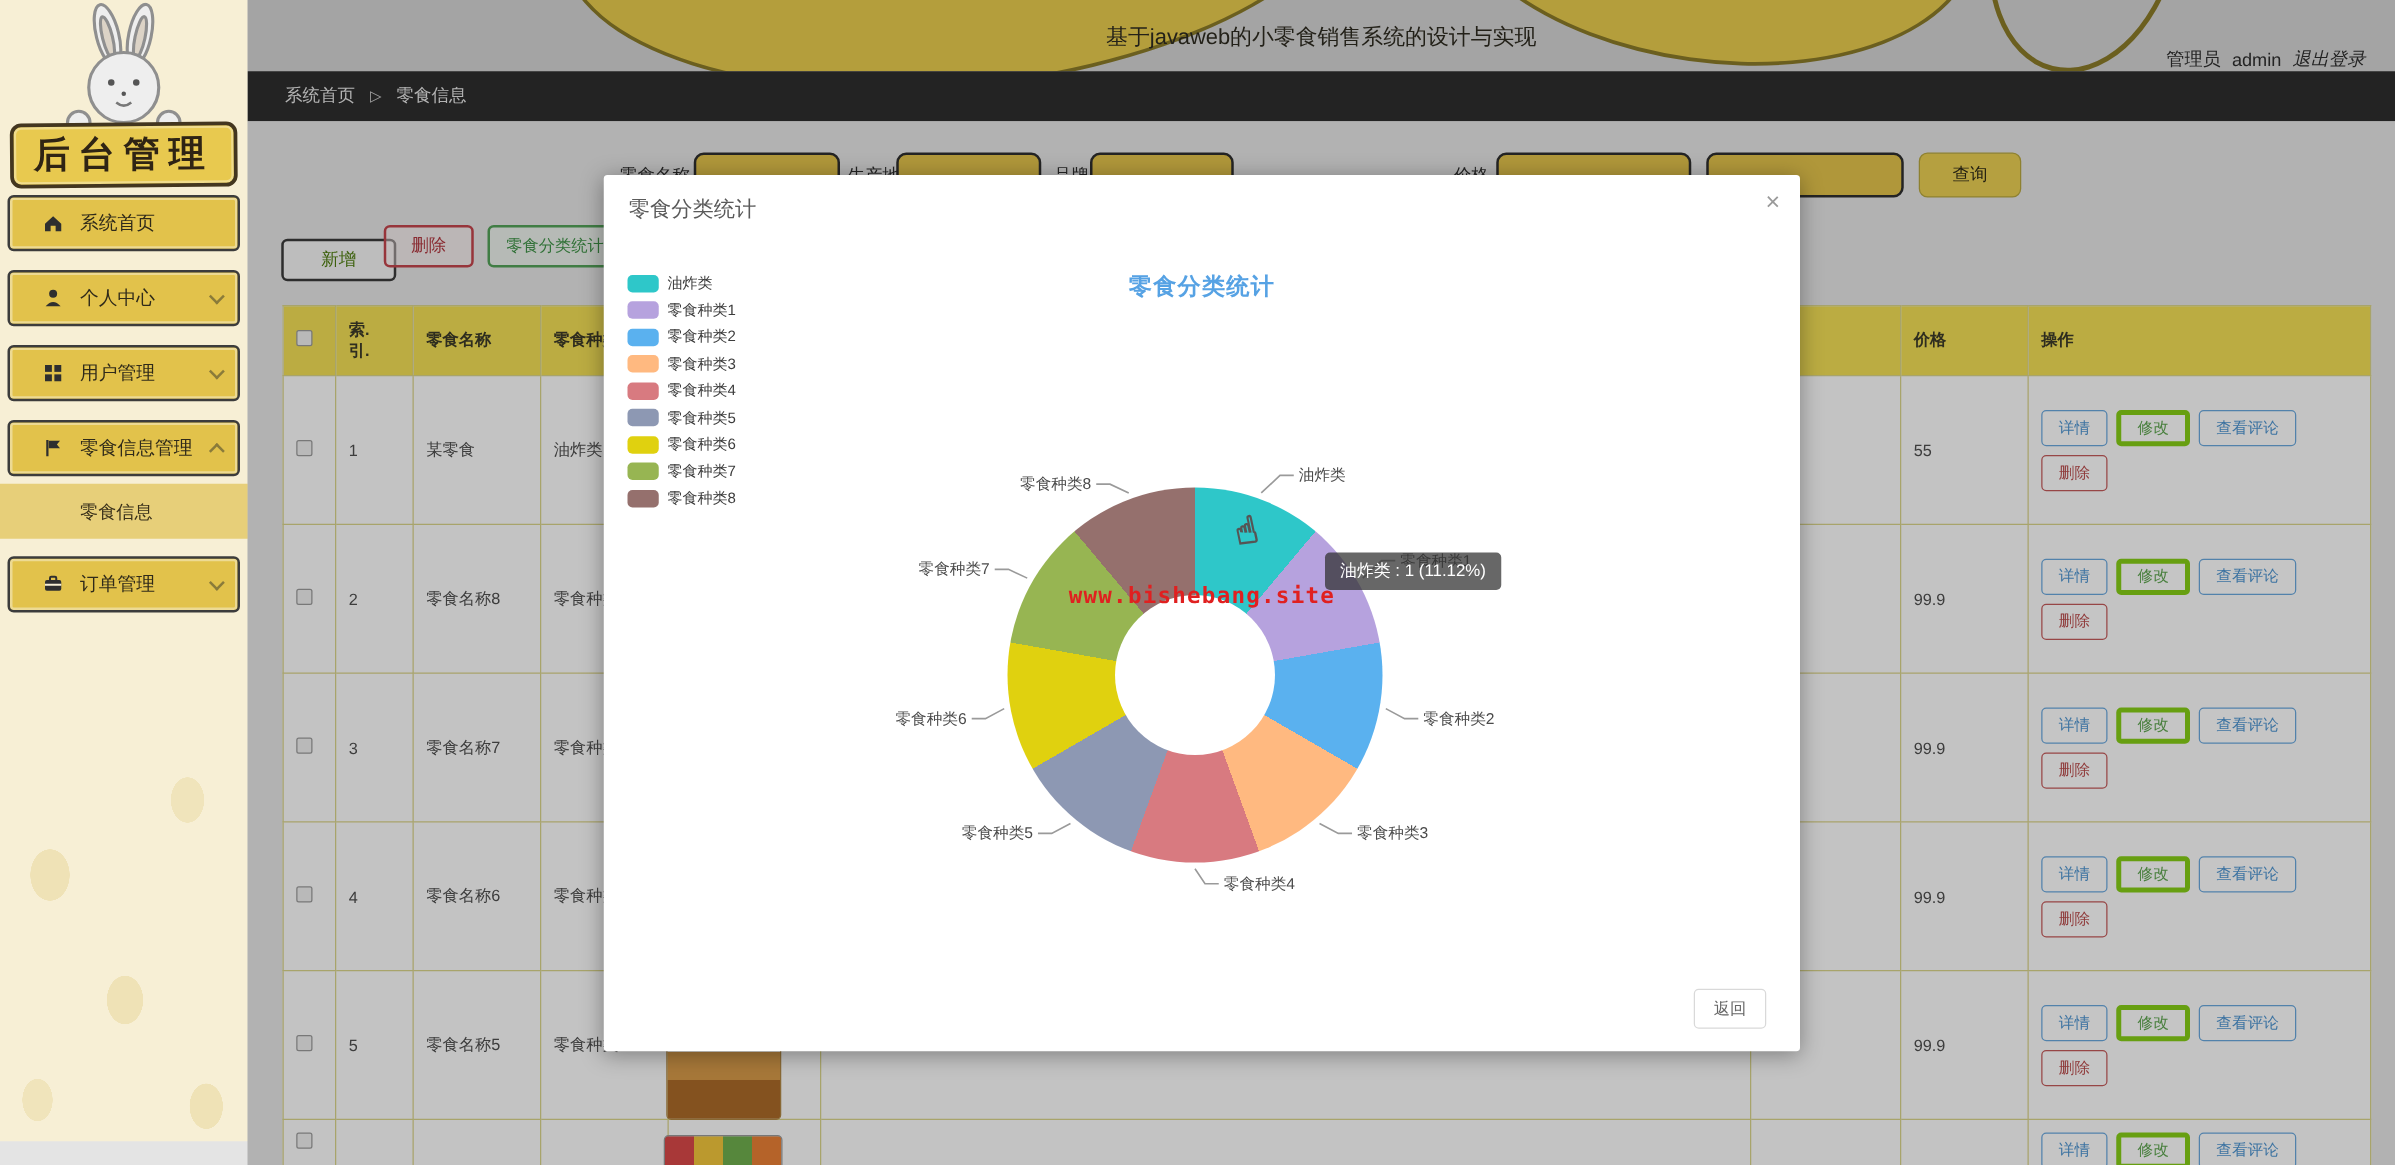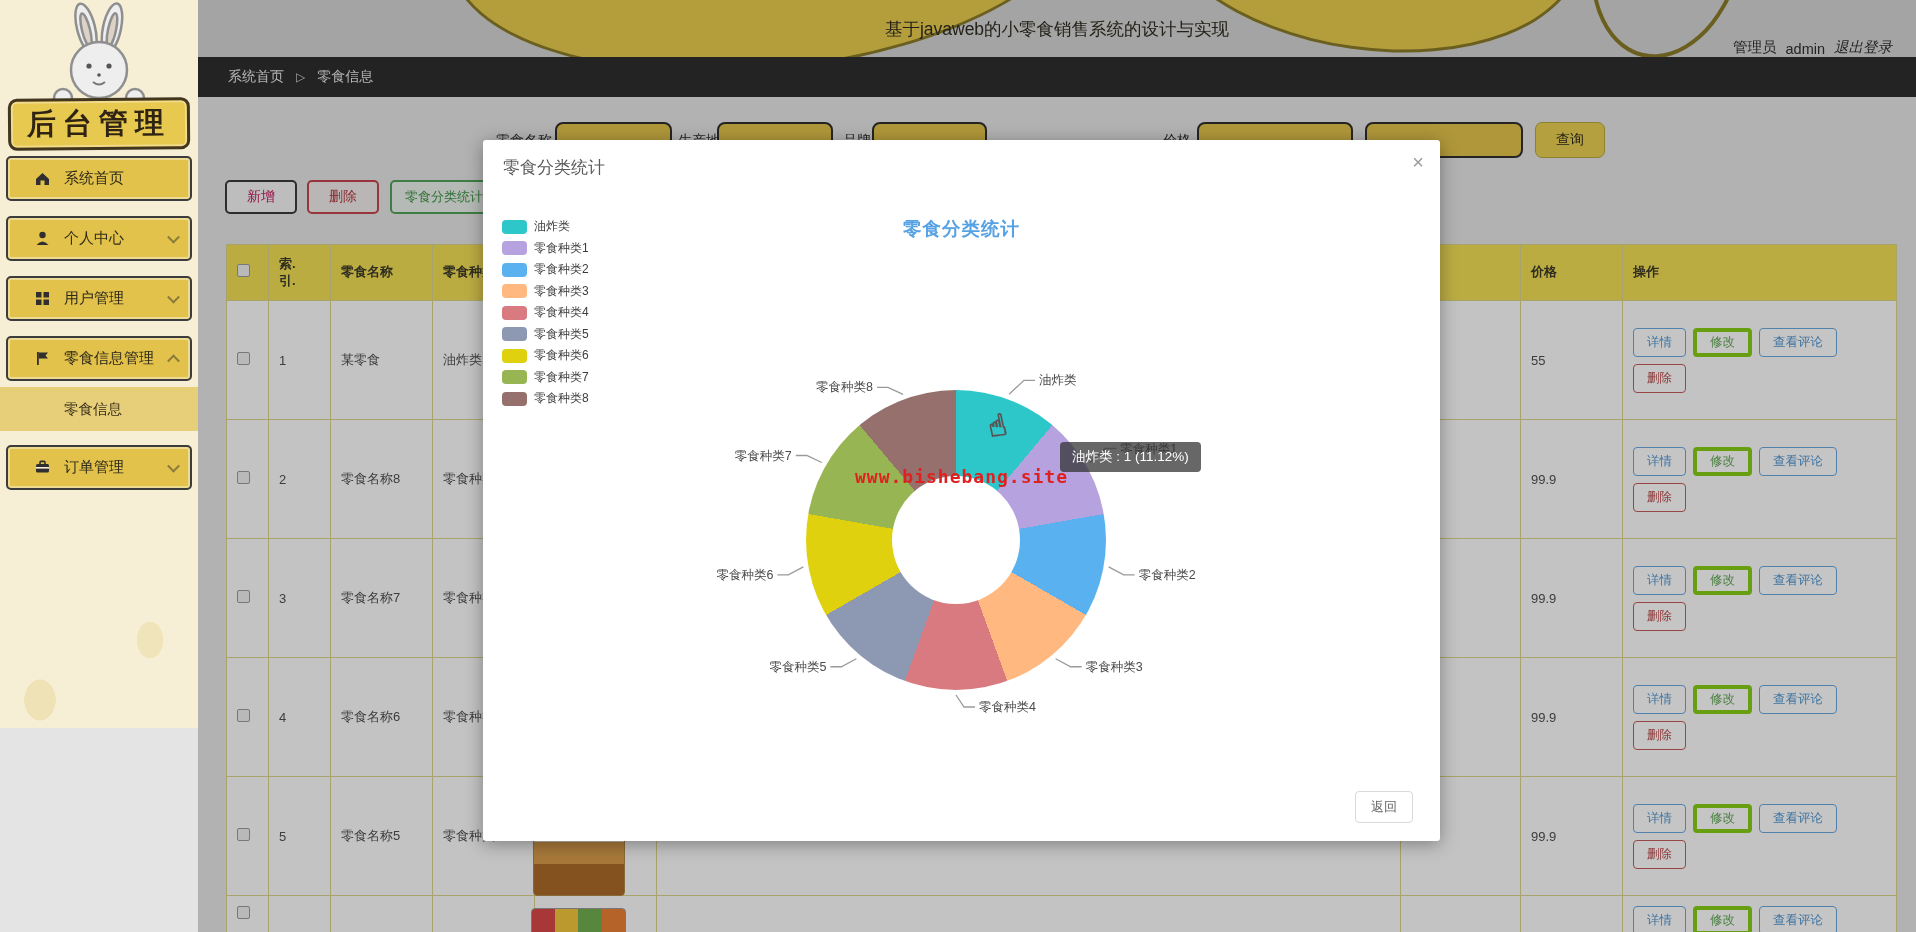--- a/index.html
+++ b/index.html
@@ -1,21 +1,21 @@
 <!DOCTYPE html>
 <html><head>
 <meta charset="utf-8">
 <style>
   * { margin:0; padding:0; box-sizing:border-box; }
   html,body { width:1916px; height:932px; overflow:hidden; background:#e4e4e4;
     font-family:"Liberation Sans","DejaVu Sans",sans-serif; }
   #page { position:relative; width:1916px; height:932px; overflow:hidden; }
 
   
-  #sidebar { position:absolute; left:0; top:0; width:198px; height:728px; background:#f7efd5; z-index:5;
+  #sidebar { position:absolute; left:0; top:0; width:198px; height:913px; background:#f7efd5; z-index:5;
     background-image: radial-gradient(ellipse 26px 34px at 40px 700px, #efe2b6 60%, transparent 61%),
       radial-gradient(ellipse 22px 30px at 150px 640px, #f0e4bb 60%, transparent 61%),
       radial-gradient(ellipse 24px 32px at 100px 800px, #efe2b6 60%, transparent 61%),
       radial-gradient(ellipse 20px 28px at 30px 880px, #f0e4bb 60%, transparent 61%),
       radial-gradient(ellipse 22px 30px at 165px 885px, #efe2b6 60%, transparent 61%); text-align: right; }
   .rabbit { position:absolute; left:50%; top:2px; transform:translateX(-50%); }
   .brand { position:absolute; left:8px; top:98px; width:182px; height:52px; background:#e8c94f;
     border:3px solid #43361f; border-radius:9px; display:flex; align-items:center; justify-content:center;
     font-family:"DejaVu Serif",serif; font-weight:bold; font-size:29px; letter-spacing:7px; color:#2f2414;
     transform:rotate(-0.5deg); box-shadow:inset 0 0 0 2px rgba(255,255,255,.35); }
@@ -44,25 +44,25 @@
     font-size:14.5px; color:#2e2e2e; }
   #breadcrumb { position:absolute; left:198px; top:57px; width:1718px; height:40px; background:#2d2d2d;
     display:flex; align-items:center; padding-left:30px; gap:12px; font-size:14px; color:#e6e6e6; }
   #breadcrumb .sep { color:#cfcfcf; font-size:12px; }
 
   
   #content { position:absolute; left:198px; top:97px; width:1718px; height:835px; background:#e4e4e4; }
   
   .s-label { position:absolute; top:25px; height:36px; line-height:36px; font-size:14px; color:#2e2e2e; text-align:right; }
   .s-input { position:absolute; top:25px; height:36px; background:#e2c24b; border:2px solid #2f2f2f; border-radius:8px; }
-  #search-btn { position:absolute; left:1337px; top:25px; width:70px; height:36px; background:#e8cd52;
+  #search-btn { position:absolute; left:1337px; top:25px; width:82px; height:36px; background:#e8cd52;
     border:1px solid #b7a63e; border-radius:7px; font-size:14px; color:#2e2a18; cursor:pointer; }
   
   .tb-btn { position:absolute; top:83px; height:34px; border-radius:5px; font-size:14px; cursor:pointer; }
-  #btn-add { left:27px; width:72px; background:rgba(255,255,255,.55); border:2px solid #3a3a3a; color:#be185d; }
+  #btn-add { left:27px; width:92px; background:rgba(255,255,255,.55); border:2px solid #3a3a3a; color:#4d7c0f;margin-top:11px; }
   #btn-del { left:109px; width:72px; background:rgba(255,240,240,.45); border:2px solid #c2444c; color:#b03840; }
   #btn-stat { left:192px; width:108px; background:rgba(240,255,240,.4); border:2px solid #53a058; color:#3f9147; font-size:13px; }
   
   #table-wrap { position:absolute; left:28px; top:147px; width:1670px; }
   table { border-collapse:collapse; table-layout:fixed; width:1670px; background:#fafafa; }
   th,td { border:1px solid #d8d28a; font-size:13px; color:#4f4f4f; padding:4px 10px; overflow:hidden; }
   thead th { background:#f0dd55; color:#3c3a28; font-weight:bold; height:56px; text-align:left; white-space:pre-line; line-height:1.25; }
   tbody td { height:119px; }
   tbody tr.partial td { vertical-align:top; padding-top:10px; }
   .cbx { display:inline-block; width:13px; height:13px; border:1px solid #9a9a9a; background:#ededed; border-radius:2px; }

